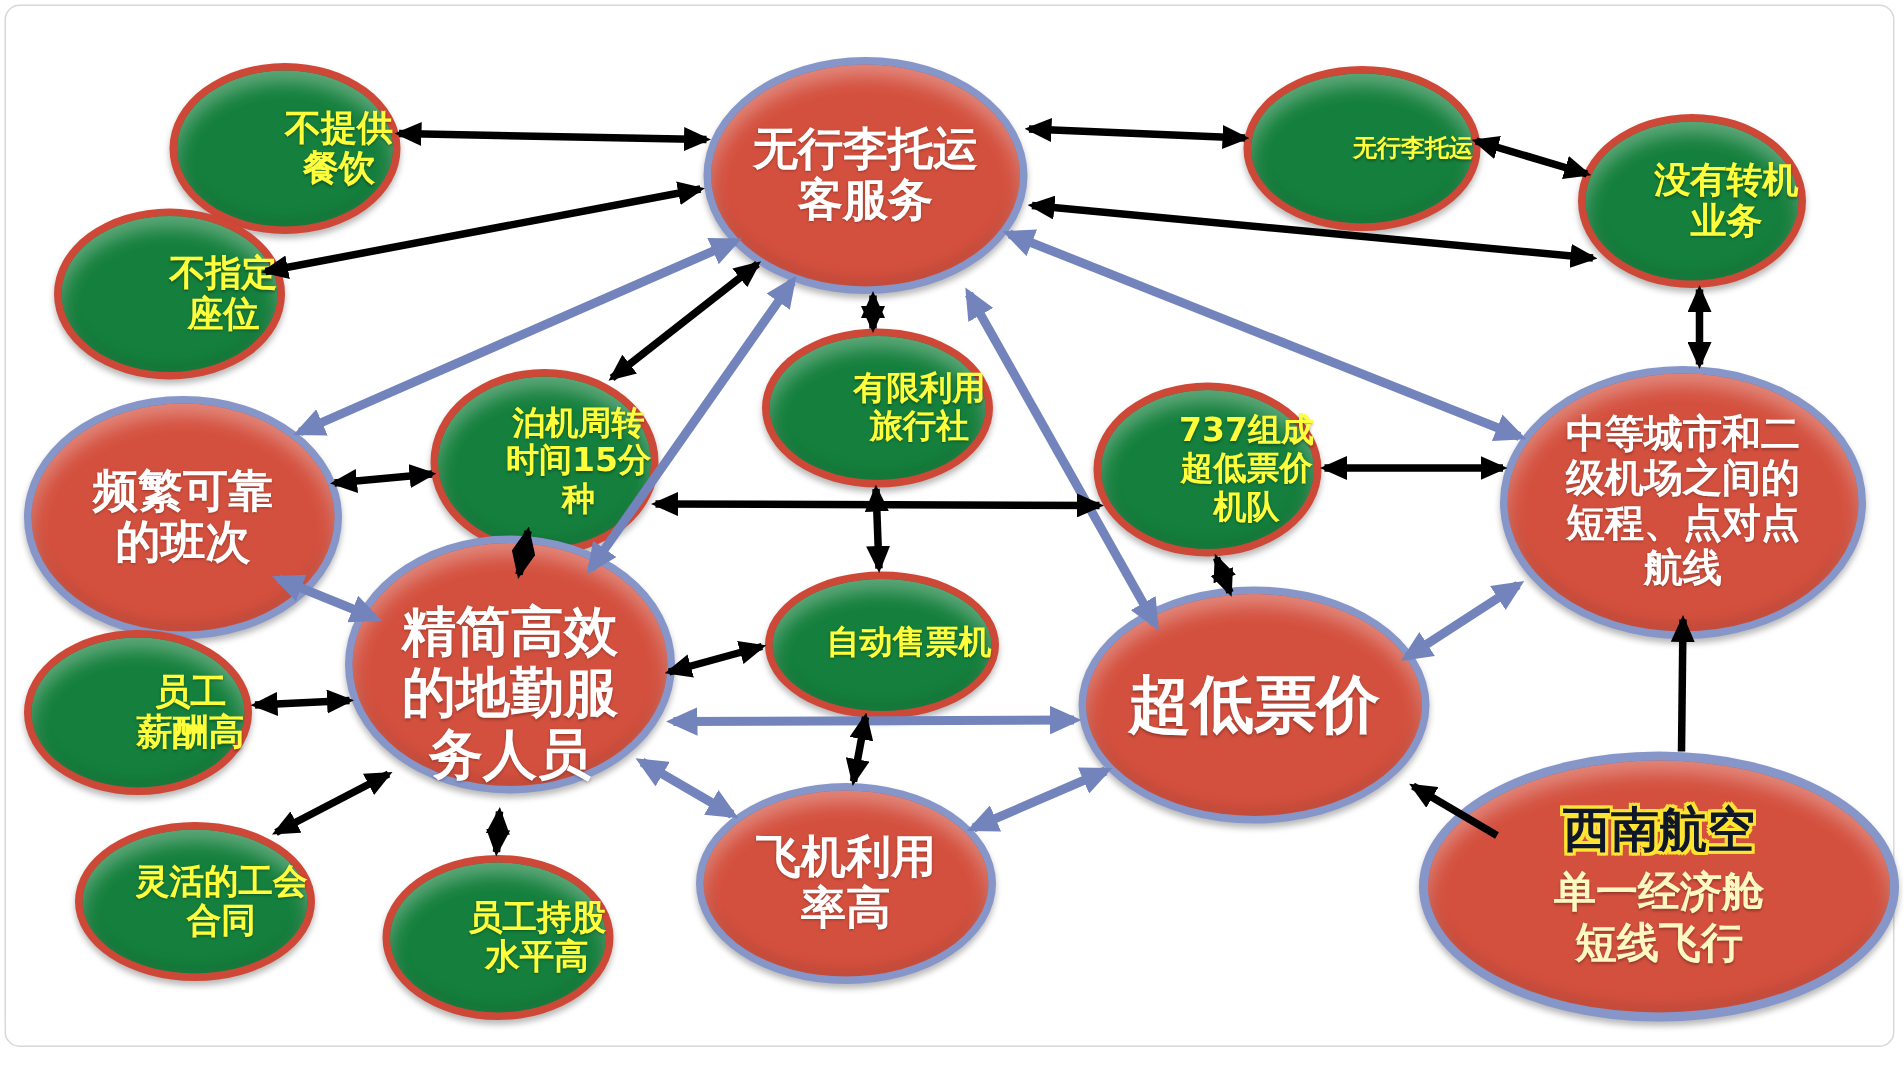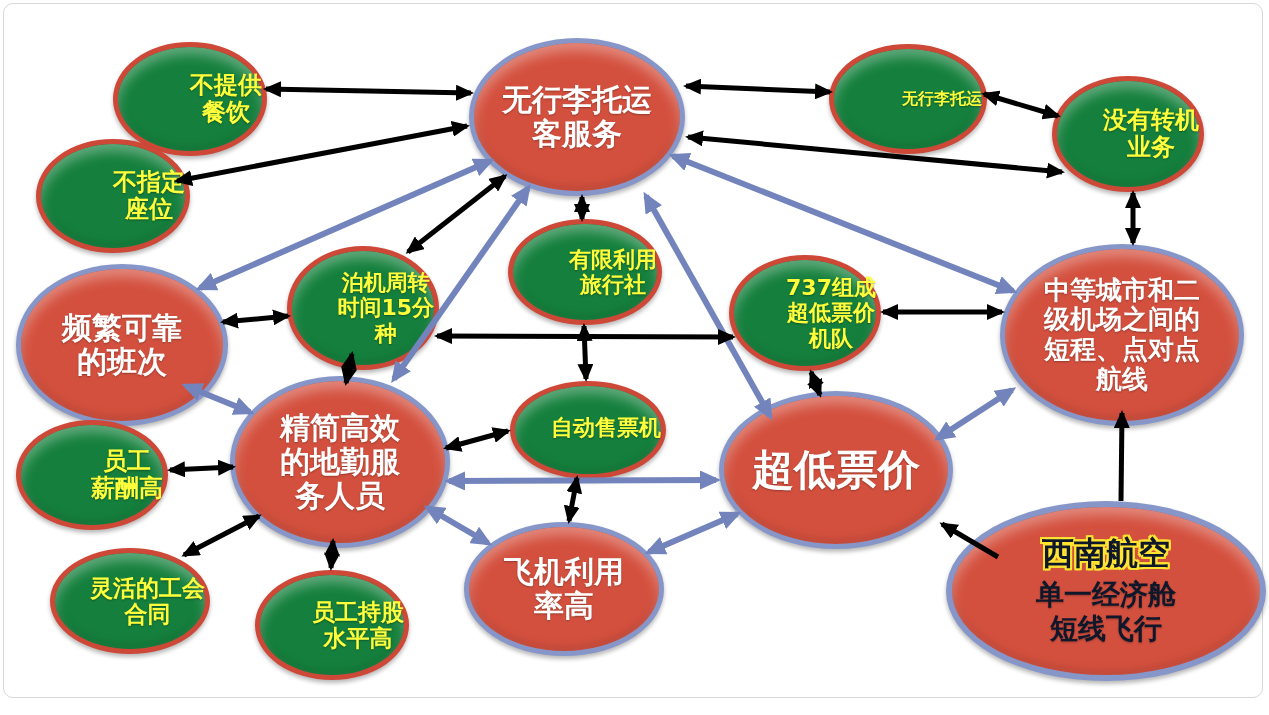--- a/index.html
+++ b/index.html
@@ -27,34 +27,34 @@
   .n-no-meals{left:113px;top:42px;width:154px;height:114px;font-size:24px;}
   .n-no-assigned-seats{left:36px;top:139px;width:154px;height:114px;font-size:24px;}
   .n-limited-passenger-service{left:469px;top:38px;width:216px;height:158px;font-size:30px;}
   .n-no-baggage-transfer{left:829px;top:44px;width:158px;height:110px;font-size:16px;}
   .n-no-connections{left:1052px;top:76px;width:152px;height:116px;font-size:24px;}
   .n-gate-turnaround{left:287px;top:246px;width:152px;height:124px;font-size:22px;}
   .n-limited-travel-agents{left:508px;top:219px;width:154px;height:106px;font-size:22px;}
   .n-standardized-737-fleet{left:729px;top:255px;width:152px;height:116px;font-size:22px;}
   .n-frequent-reliable-departures{left:16px;top:264px;width:212px;height:162px;font-size:30px;}
   .n-short-haul{left:1000px;top:244px;width:244px;height:182px;font-size:26px;}
-  .n-lean-ground-crews{left:230px;top:376px;width:220px;height:172px;font-size:30px;}
+  .n-lean-ground-crews{left:230px;top:357px;width:220px;height:172px;font-size:36px;justify-content:flex-end;}
   .n-automatic-ticketing{left:510px;top:381px;width:156px;height:98px;font-size:22px;font-family:Liberation Mono, monospace;}
   .n-very-low-fares{left:719px;top:391px;width:234px;height:158px;font-size:42px;}
   .n-high-employee-pay{left:16px;top:420px;width:152px;height:110px;font-size:24px;}
   .n-flexible-union-contracts{left:50px;top:548px;width:160px;height:106px;font-size:23px;}
   .n-employee-stock{left:255px;top:570px;width:154px;height:110px;font-size:23px;}
   .n-high-aircraft-utilization{left:464px;top:522px;width:200px;height:134px;font-size:30px;}
   .n-southwest{left:946px;top:501px;width:320px;height:180px;border-width:6px;gap:8px;}
   .sw-title{
     font-size:32px;color:#0f172a;line-height:1.05;
     text-shadow:-2px -2px 0 #ffe431, 2px -2px 0 #ffe431, -2px 2px 0 #ffe431, 2px 2px 0 #ffe431,
                 -2px 0 0 #ffe431, 2px 0 0 #ffe431, 0 -2px 0 #ffe431, 0 2px 0 #ffe431;
   }
-  .sw-sub{font-size:28px;color:#0f172a;white-space:pre-line;line-height:1.2;}
+  .sw-sub{font-size:28px;color:#fef9c3;white-space:pre-line;line-height:1.2;}
 </style>
 </head>
 <body>
 
 <div class="stage">
   <div class="slide-frame"></div>
 
   <svg id="edges" width="1269" height="715">
     <defs>
       <marker id="ah-black" orient="auto-start-reverse" markerUnits="userSpaceOnUse" markerWidth="18" markerHeight="16" refX="15" refY="8">

